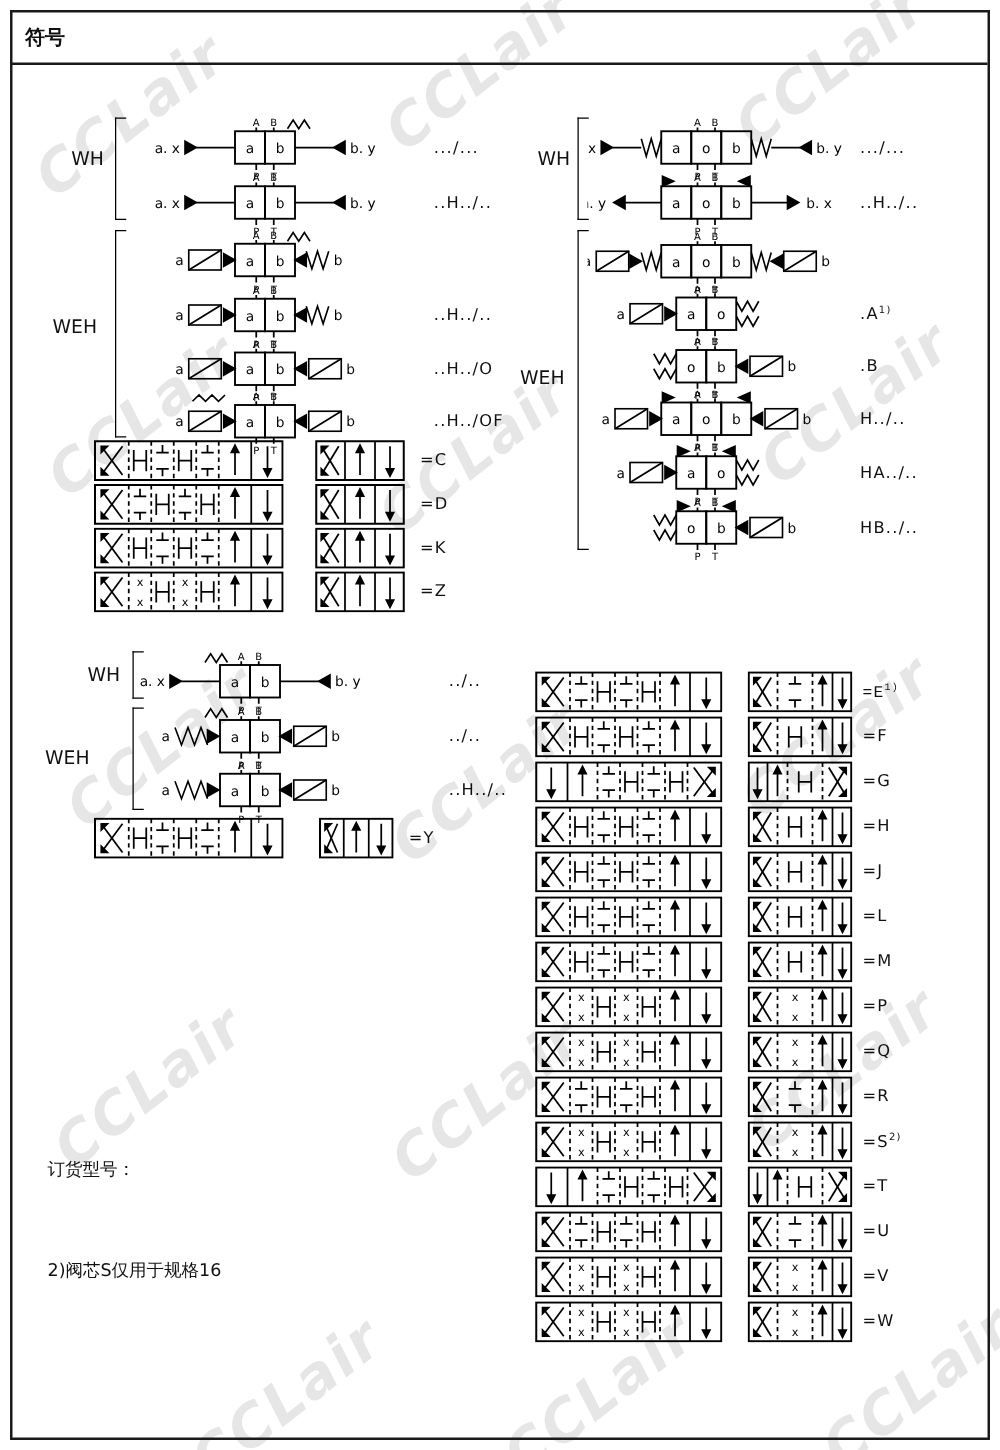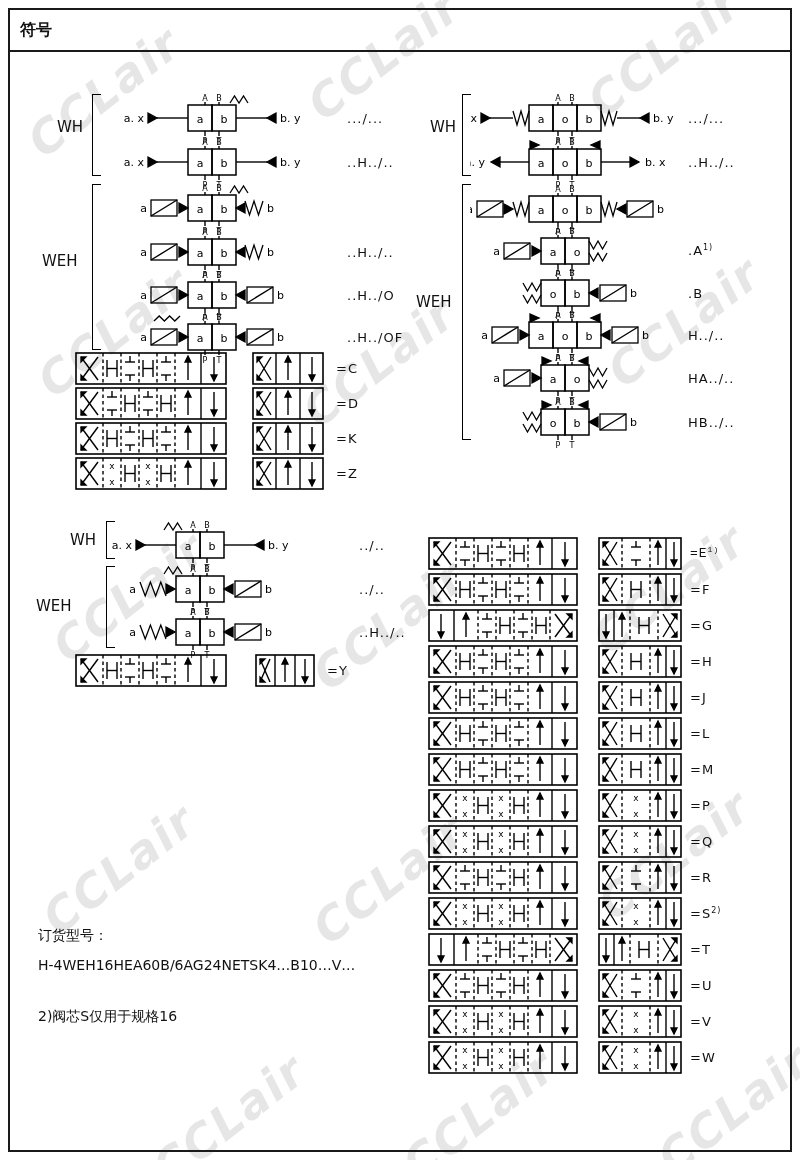--- a/index.html
+++ b/index.html
@@ -1535,15 +1535,14 @@
   <span class="group-label" style="left:36px;top:597px;">WEH</span>
 
   <div class="bracket" style="left:92px;top:94px;height:80px;"></div>
   <div class="bracket" style="left:92px;top:184px;height:164px;"></div>
   <div class="bracket" style="left:462px;top:94px;height:80px;"></div>
   <div class="bracket" style="left:462px;top:184px;height:254px;"></div>
   <div class="bracket" style="left:106px;top:521px;height:36px;"></div>
   <div class="bracket" style="left:106px;top:566px;height:80px;"></div>
 
   <div class="note-line" style="left:38px;top:927px;">订货型号：</div>
-  <div class="note-line" style="left:38px;top:957px;">H-4WEH16HEA60B/6AG24NETSK4…B10…V…</div>
   <div class="note-line" style="left:38px;top:1008px;">2)阀芯S仅用于规格16</div>
 </div>
 
 </body></html>

